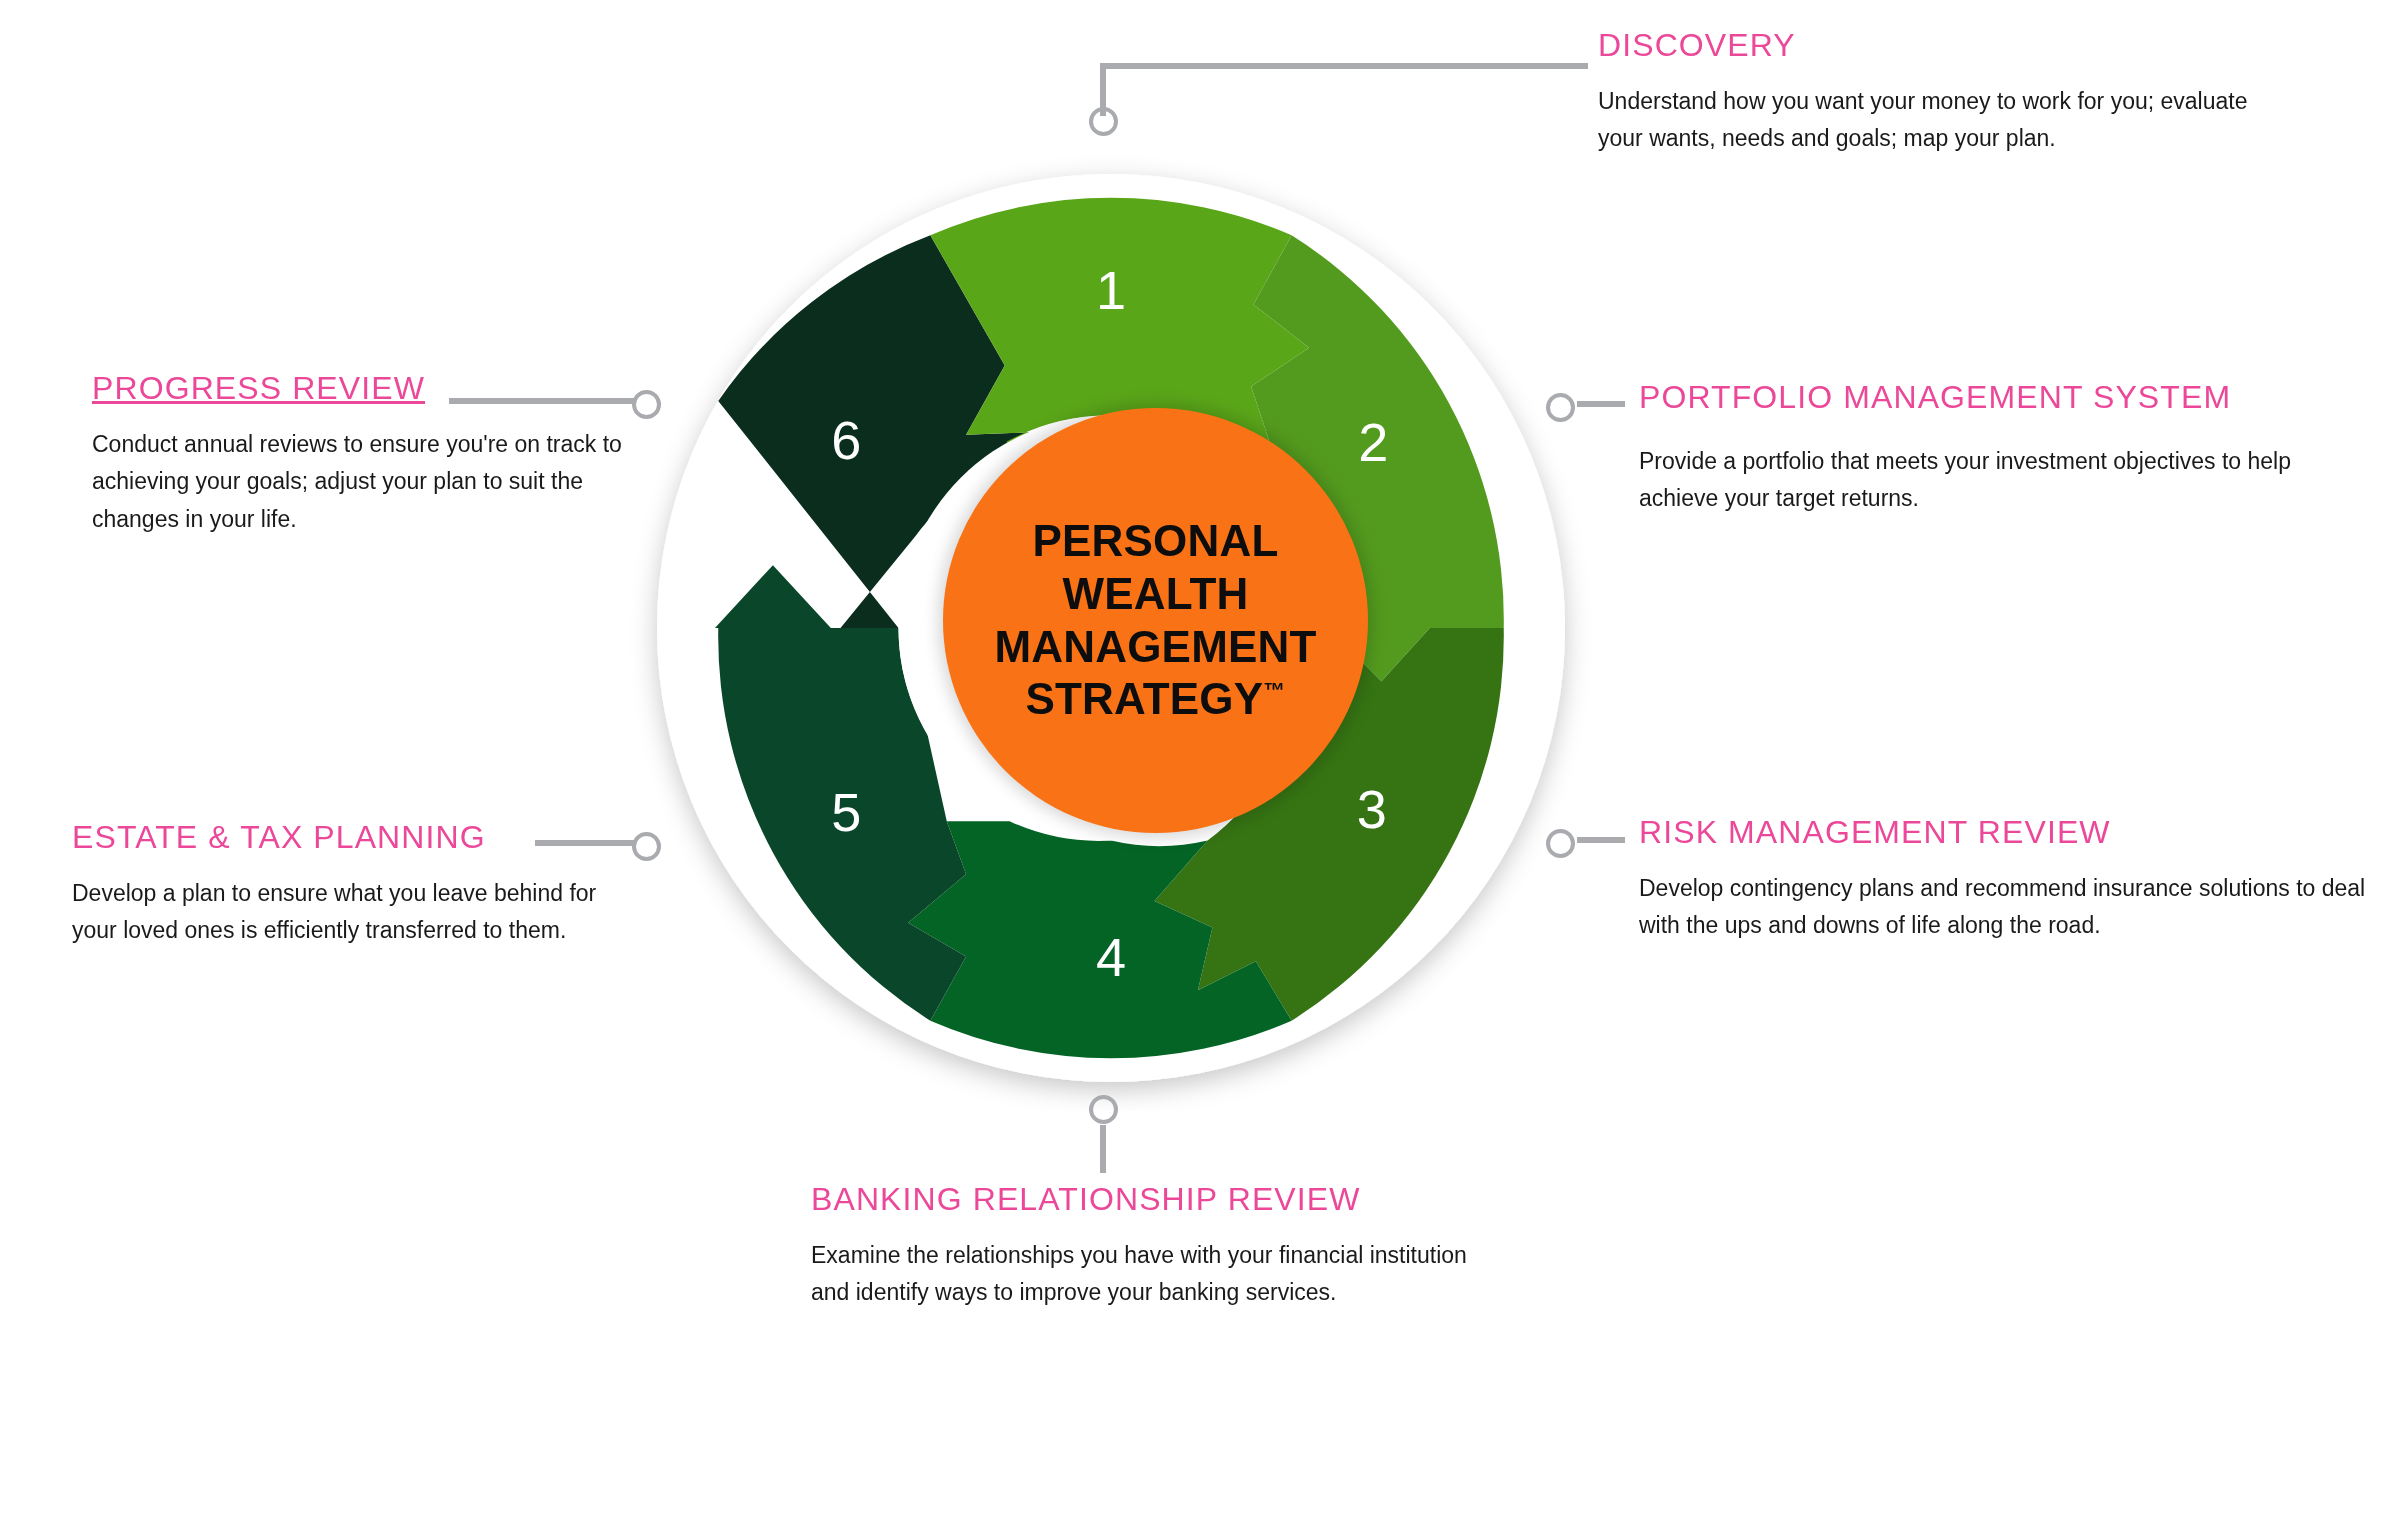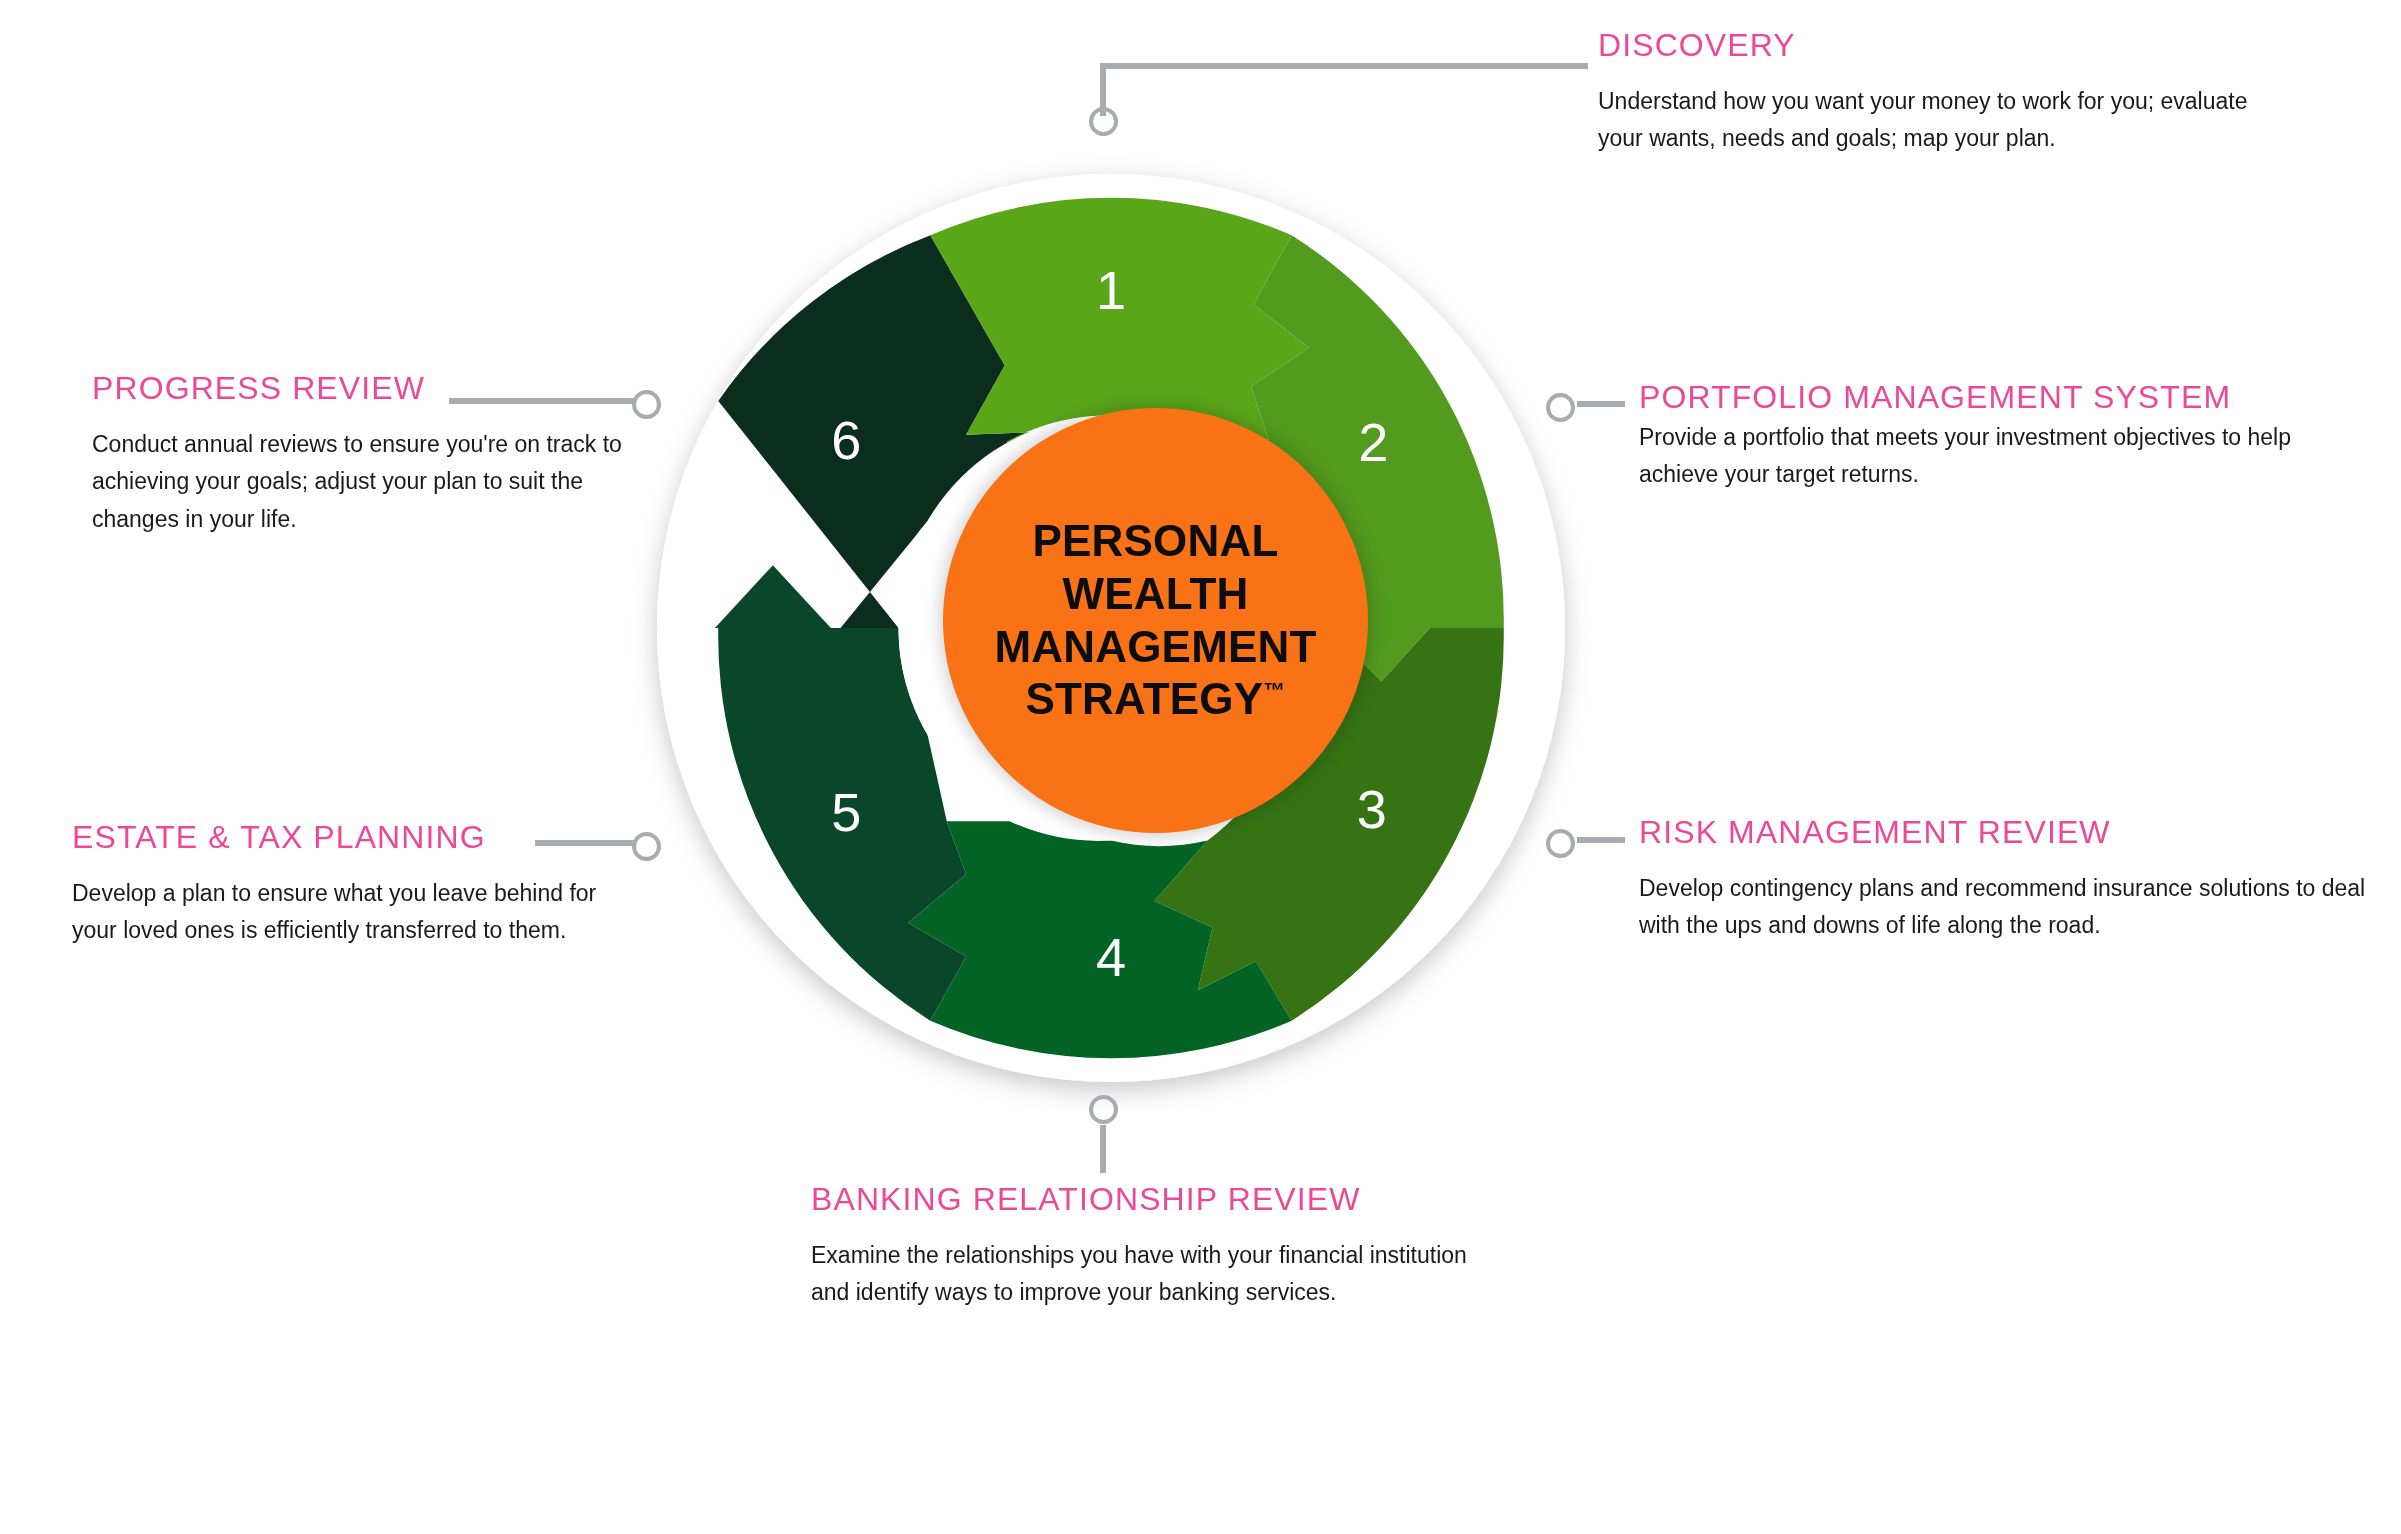--- a/index.html
+++ b/index.html
@@ -52,30 +52,30 @@
   .ring{
     position:absolute;border:4.3px solid #a9abae;border-radius:50%;
     width:21px;height:21px;background:transparent;box-sizing:content-box;
   }
 
   
   #co-discovery{left:1598px;top:29px;width:686px;}
   #co-discovery .c-title{margin-bottom:22px;}
 
   #co-portfolio{left:1639px;top:381px;width:724px;}
-  #co-portfolio .c-title{margin-bottom:6px;}
+  #co-portfolio .c-title{margin-bottom:30px;}
 
   #co-risk{left:1639px;top:816px;width:734px;}
   #co-risk .c-title{margin-bottom:22px;}
 
   #co-banking{left:811px;top:1183px;width:676px;}
   #co-banking .c-title{margin-bottom:22px;}
 
   #co-progress{left:92px;top:372px;width:541px;}
-  #co-progress .c-title{margin-bottom:22px;}
+  #co-progress .c-title{margin-bottom:22px;text-decoration:underline;}
 
   #co-estate{left:72px;top:821px;width:570px;}
   #co-estate .c-title{margin-bottom:22px;}
 </style>
 </head>
 <body>
 
 <div id="stage">
 
   <div id="wheel">

